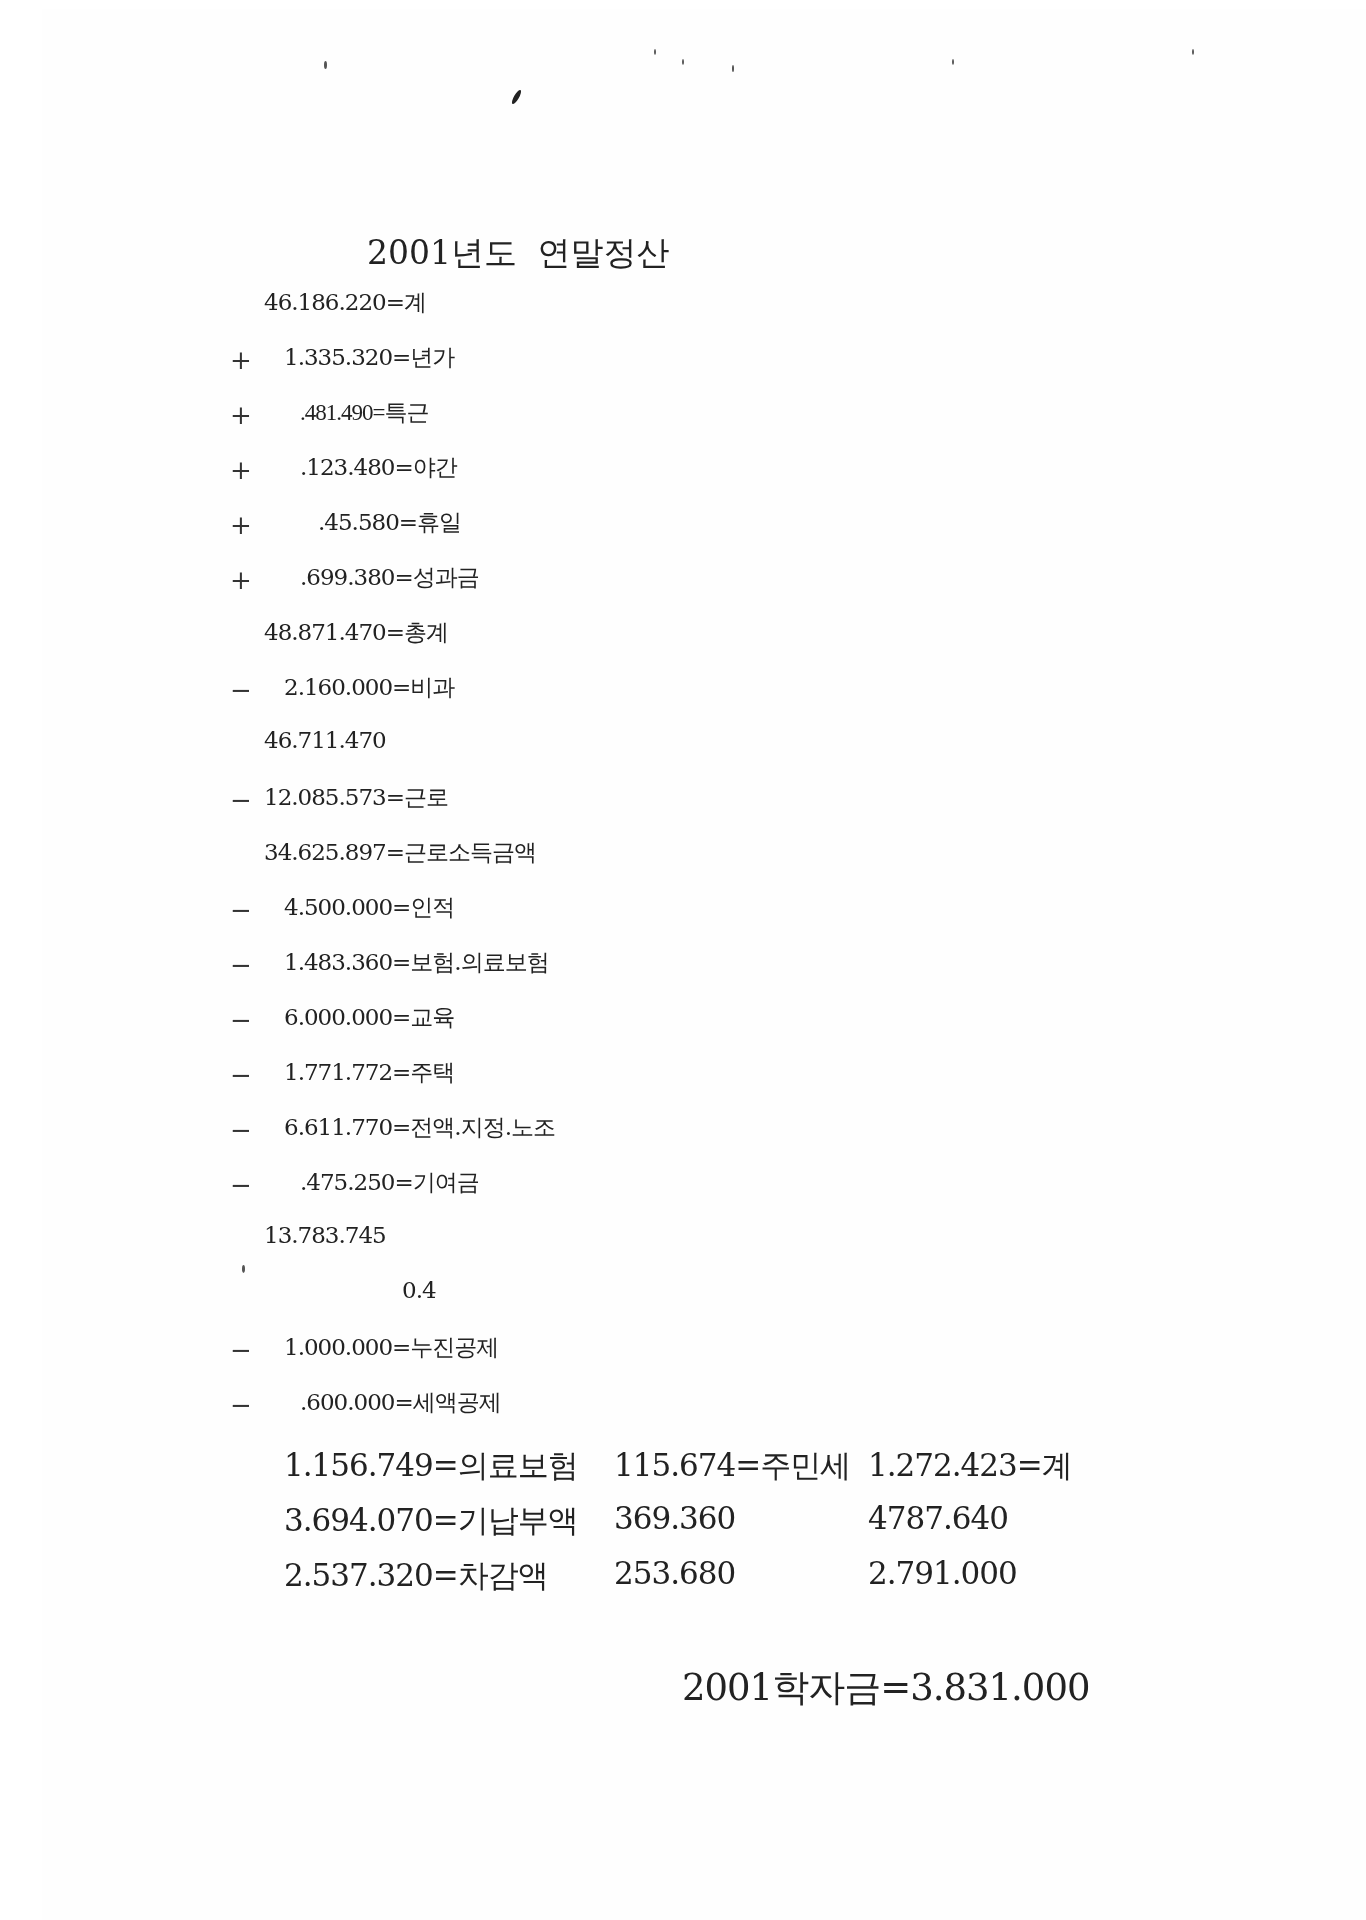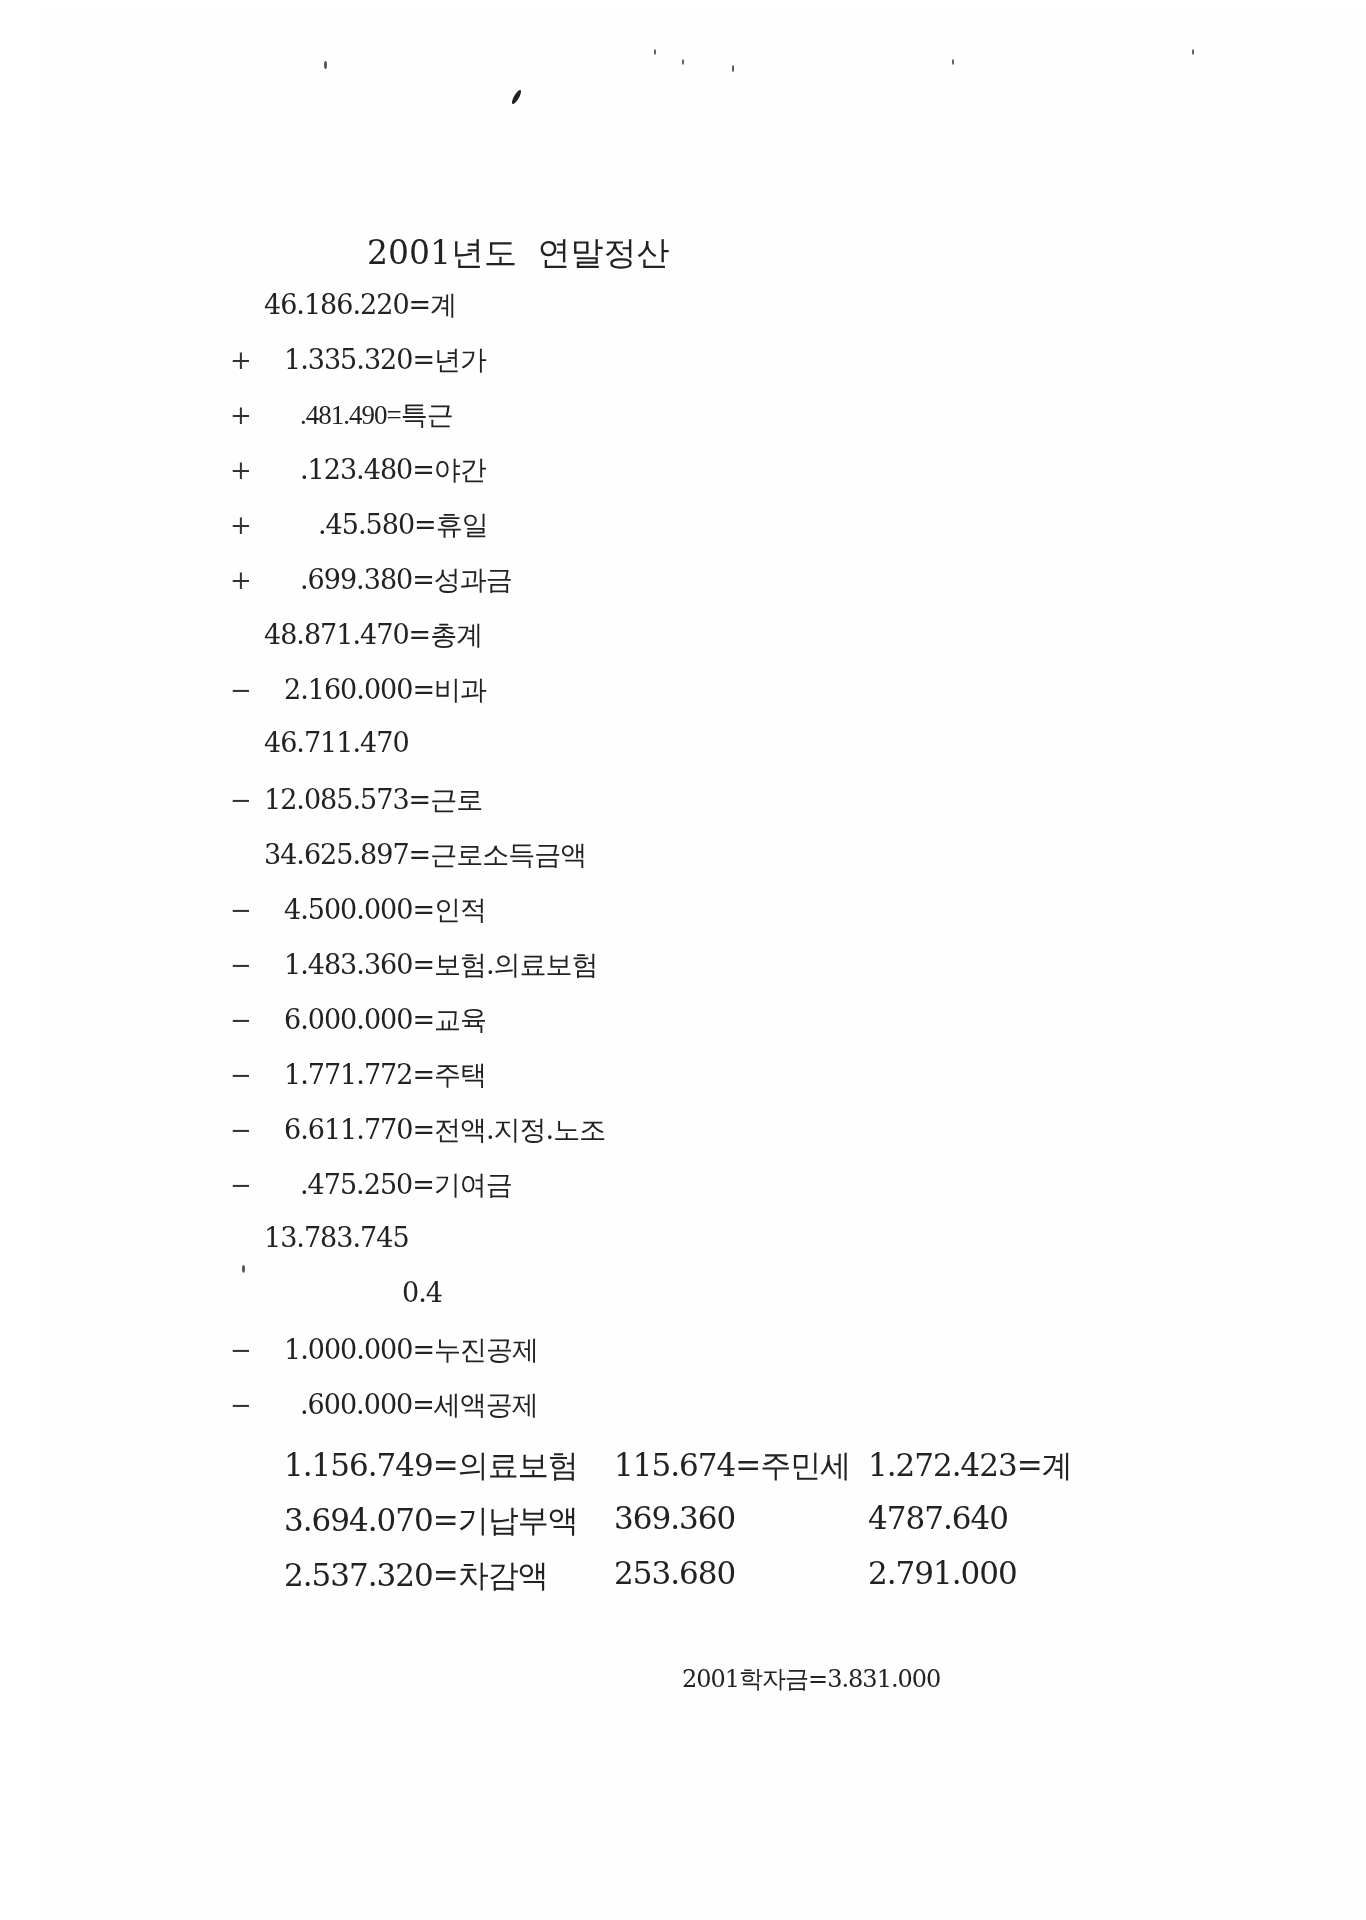--- a/index.html
+++ b/index.html
@@ -4,24 +4,24 @@
   <style>
     html, body { margin: 0; padding: 0; background: #ffffff; }
     body {
       width: 1366px; height: 1920px; position: relative; overflow: hidden;
       font-family: "DejaVu Serif", "Liberation Serif", serif;
       color: #222222;
     }
     .page { position: absolute; left: 0; top: 9px; width: 1366px; height: 1920px; background: #fefefe; margin-left: 42px; }
     .speck { position: absolute; background: #555; border-radius: 50%; }
     .title { position: absolute; left: 325px; top: 222px; font-size: 33px; letter-spacing: 0px; word-spacing: 10px; }
-    .line { position: absolute; font-size: 27px; white-space: pre; letter-spacing: -1px; }
+    .line { position: absolute; font-size: 23px; white-space: pre; letter-spacing: -1px; }
     .op { position: absolute; left: 188px; font-size: 26px; color: #333; }
     .col { position: absolute; font-size: 31px; white-space: pre; letter-spacing: -1px; }
-    .footnote { position: absolute; left: 640px; top: 1654px; font-size: 24px; letter-spacing: -1px; }
+    .footnote { position: absolute; left: 640px; top: 1654px; font-size: 37px; letter-spacing: -1px; }
   </style>
 </head>
 <body>
 
 <div class="page">
 
   <div class="speck" style="left:472px;top:80px;width:5px;height:16px;transform:rotate(30deg);background:#222;"></div>
   <div class="speck" style="left:282px;top:52px;width:3px;height:8px;"></div>
   <div class="speck" style="left:612px;top:40px;width:2px;height:6px;"></div>
   <div class="speck" style="left:640px;top:50px;width:2px;height:6px;"></div>

